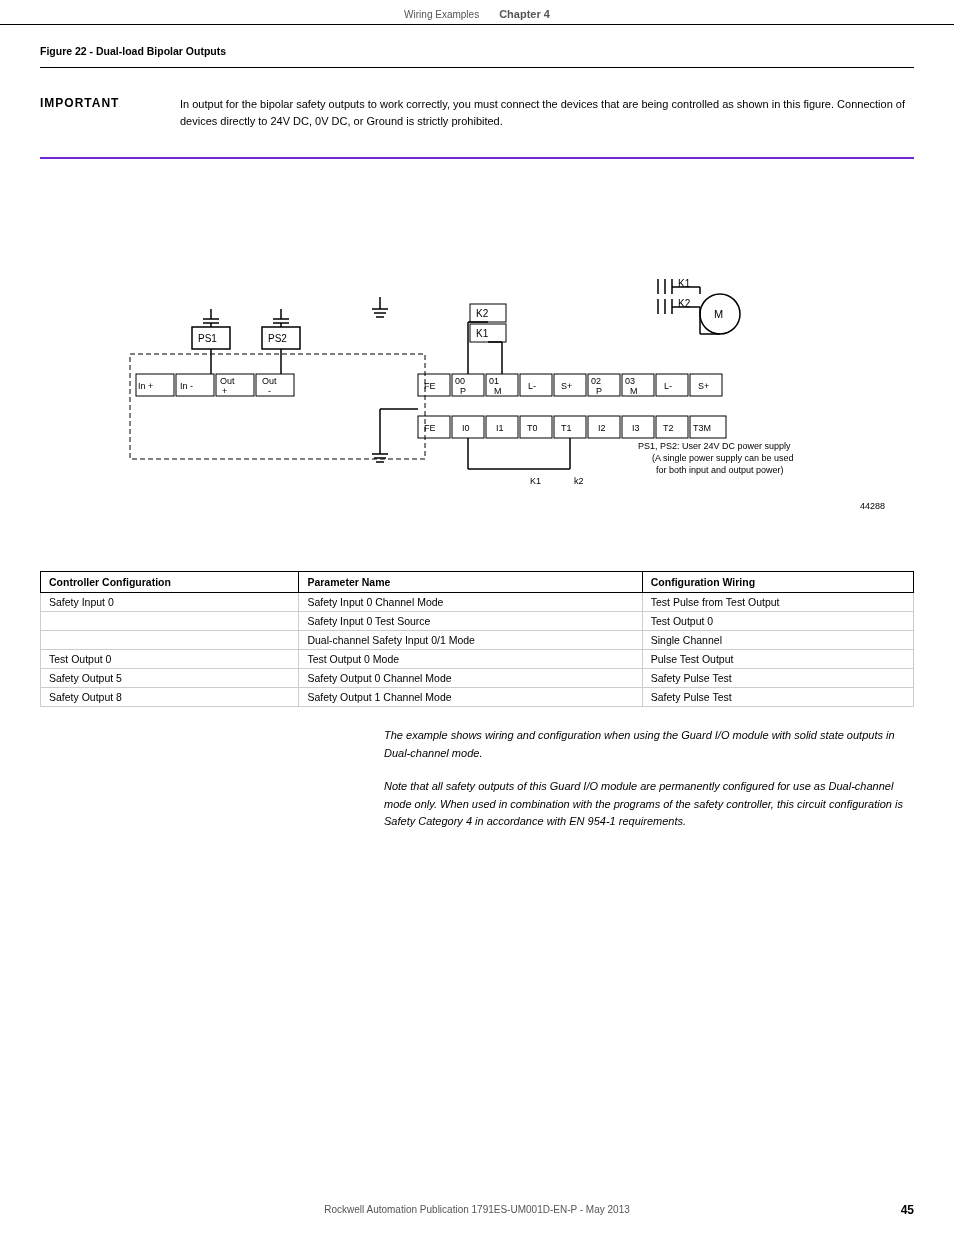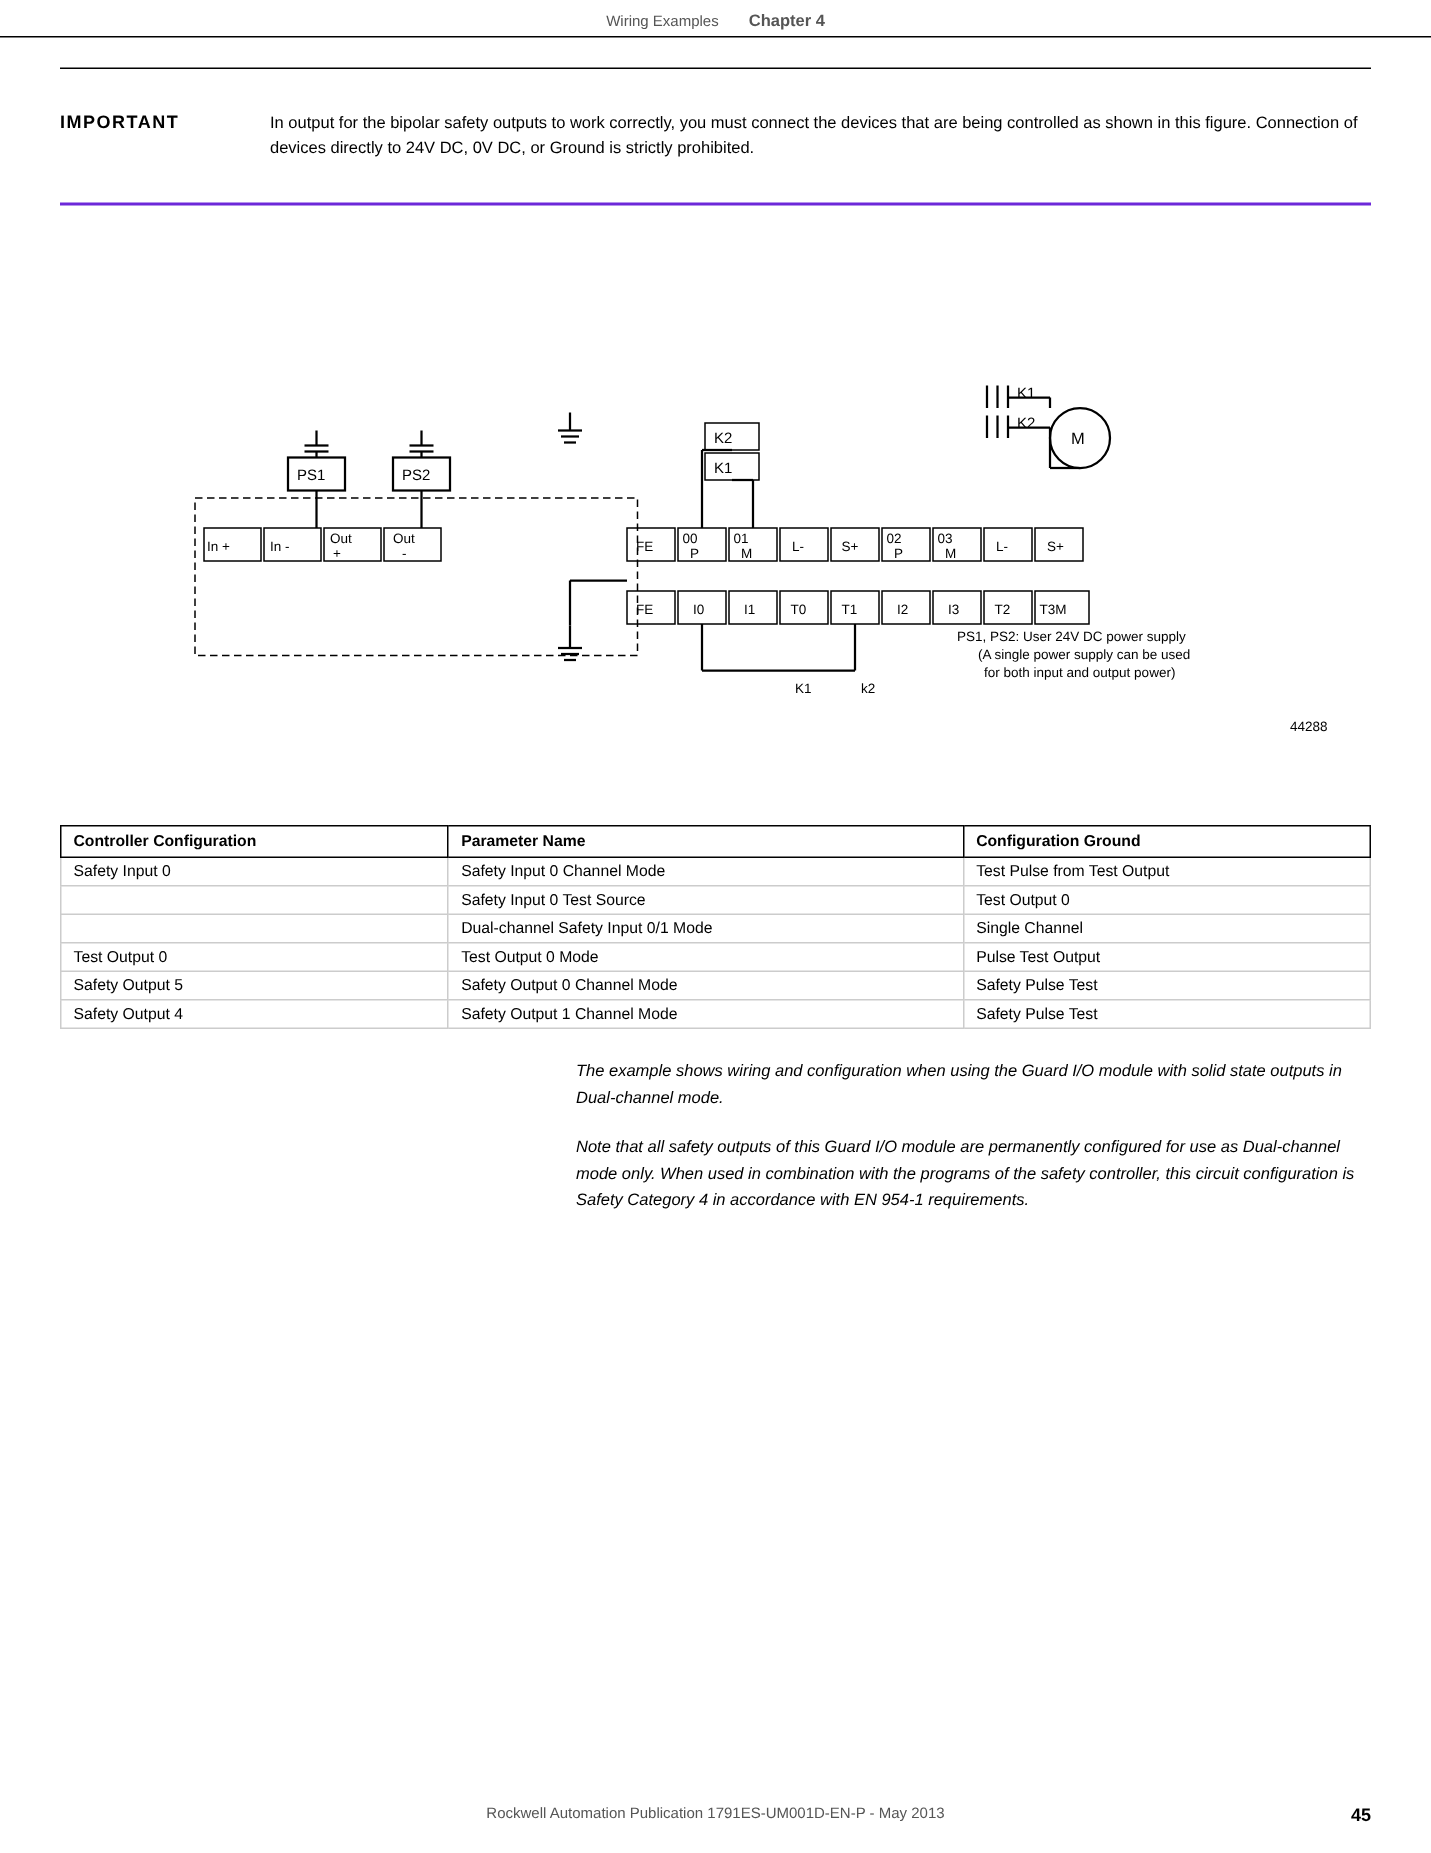--- a/index.html
+++ b/index.html
@@ -141,20 +141,21 @@
 
 <div class="header">
   <span class="header-left">Wiring Examples</span>
   <span class="header-right">
     <span class="header-chapter">Chapter 4</span>
   </span>
 </div>
 
 <div class="page-content">
 
+  <div class="figure-label">Figure 22 - Dual-load Bipolar Outputs</div>
 
   <div class="important-box">
     <div class="important-label">IMPORTANT</div>
     <div class="important-text">
       <span>In output for the bipolar safety outputs to work correctly, you </span><strong>must</strong><span> connect the devices that are being controlled as shown in this figure. Connection of devices directly to 24V DC, 0V DC, or Ground is strictly prohibited.</span>
     </div>
   </div>
 
   <div class="diagram-area">
     <svg width="874" height="370" viewBox="0 0 874 370">
@@ -309,21 +310,21 @@
 
       <text x="820" y="330" font-size="9">44288</text>
     </svg>
   </div>
 
   <table class="config-table">
     <thead>
       <tr>
         <th>Controller Configuration</th>
         <th>Parameter Name</th>
-        <th>Configuration Ground</th>
+        <th>Configuration Wiring</th>
       </tr>
     </thead>
     <tbody id="config-table-body">
     <tr>
           <td>Safety Input 0</td>
           <td>Safety Input 0 Channel Mode</td>
           <td>Test Pulse from Test Output</td>
         </tr>
         <tr>
           <td></td>
@@ -339,21 +340,21 @@
           <td>Test Output 0</td>
           <td>Test Output 0 Mode</td>
           <td>Pulse Test Output</td>
         </tr>
         <tr>
           <td>Safety Output 5</td>
           <td>Safety Output 0 Channel Mode</td>
           <td>Safety Pulse Test</td>
         </tr>
         <tr>
-          <td>Safety Output 4</td>
+          <td>Safety Output 8</td>
           <td>Safety Output 1 Channel Mode</td>
           <td>Safety Pulse Test</td>
         </tr>
       </tbody>
   </table>
 
   <div class="body-text" id="para1">The example shows wiring and configuration when using the Guard I/O module with solid state outputs in Dual-channel mode.</div>
   <div class="body-text" id="para2">Note that all safety outputs of this Guard I/O module are permanently configured for use as Dual-channel mode only. When used in combination with the programs of the safety controller, this circuit configuration is Safety Category 4 in accordance with EN 954-1 requirements.</div>
 
 </div>

